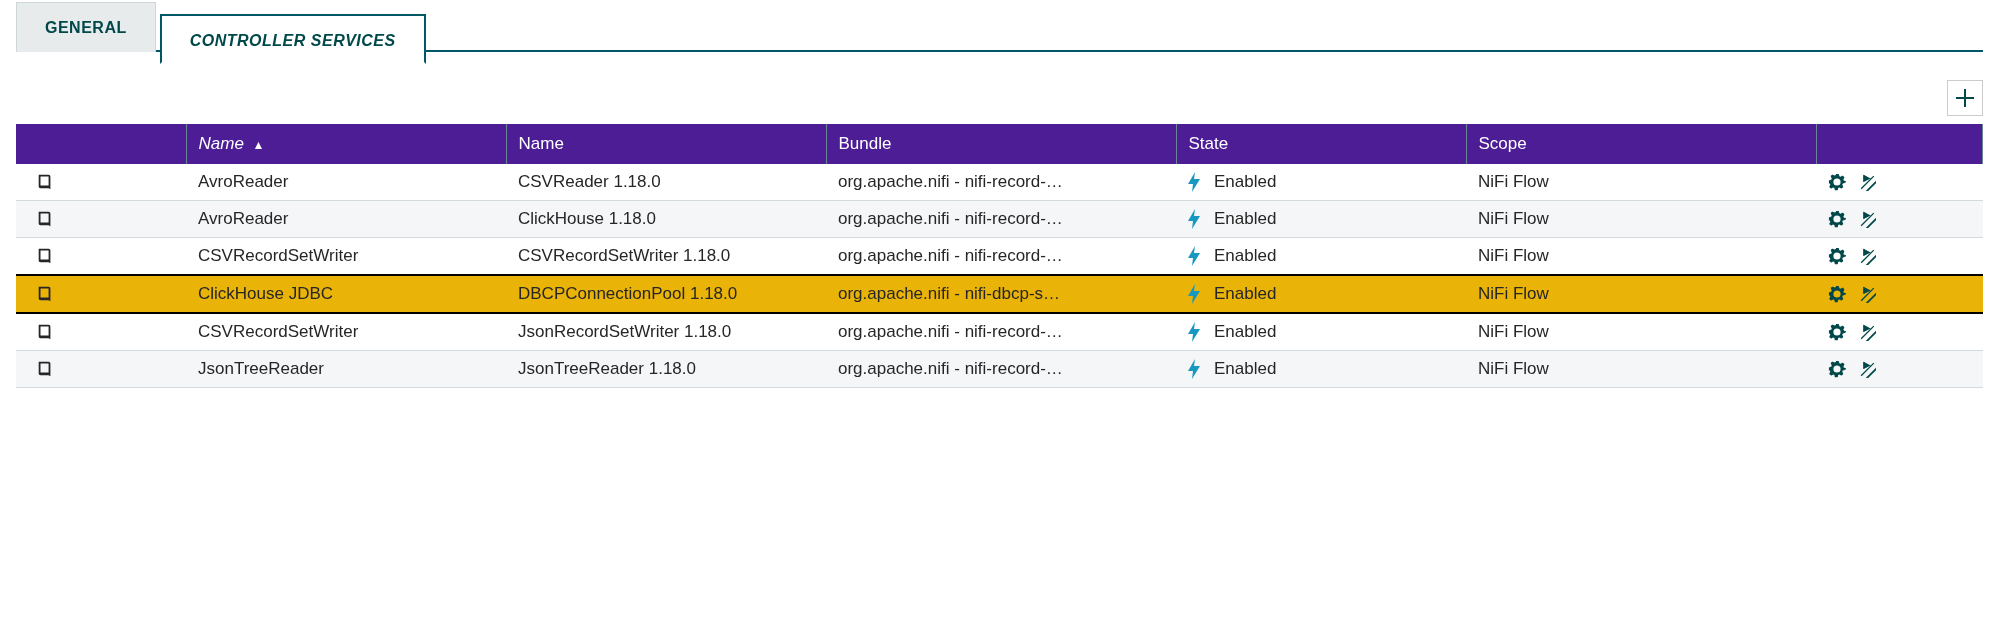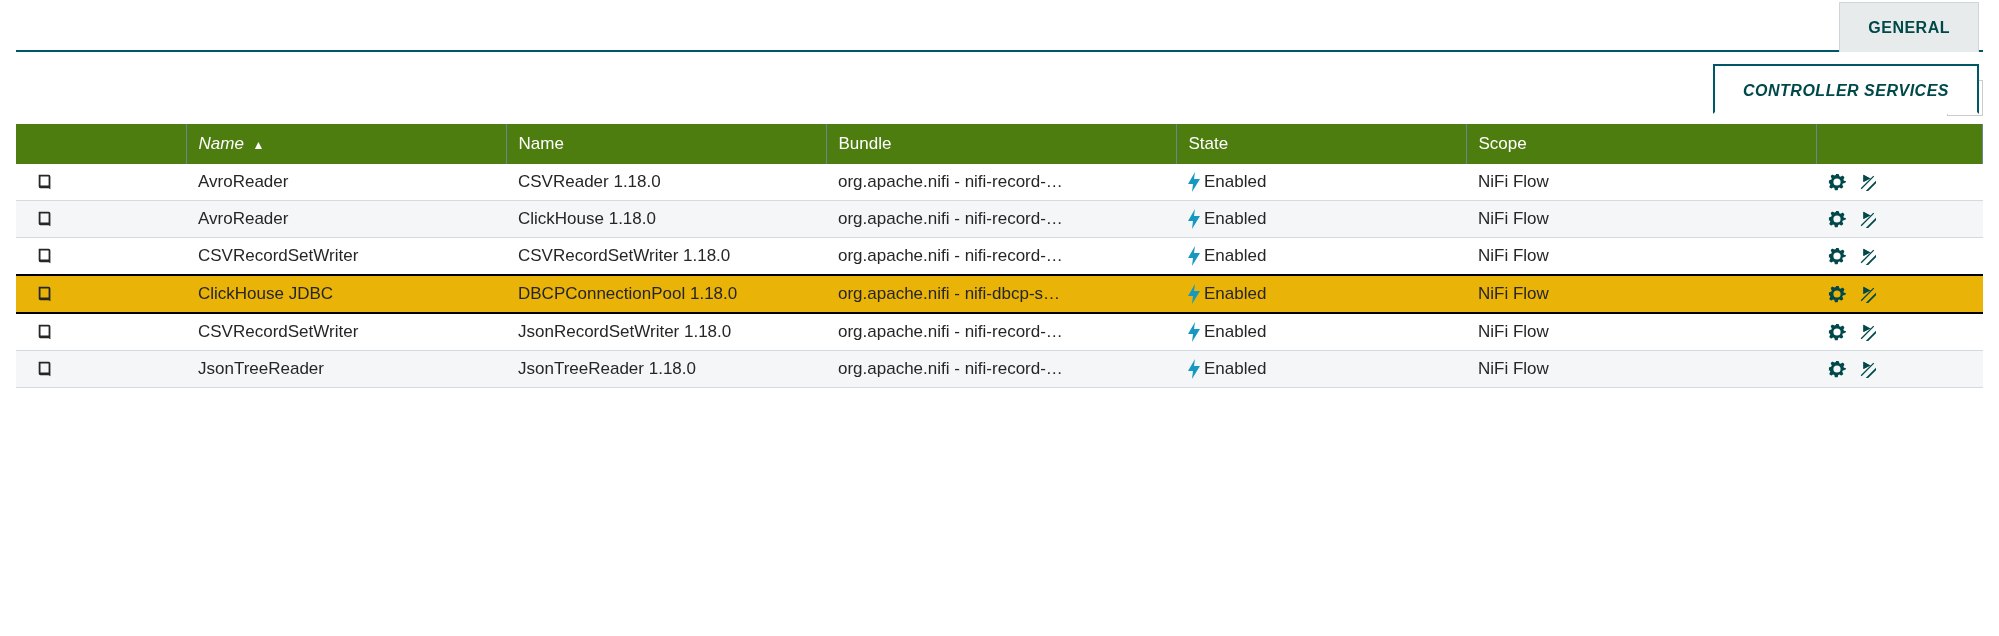--- a/index.html
+++ b/index.html
@@ -22,21 +22,20 @@
     letter-spacing: 0.5px;
   }
 
   
   .tabs {
     display: flex;
     align-items: flex-end;
     border-bottom: 2px solid #005766;
     height: 52px;
     position: relative;
-    flex-direction: column;
   }
   .tab {
     font-size: 16px;
     font-weight: 700;
     letter-spacing: 0.5px;
     text-transform: uppercase;
     color: #004849;
     cursor: pointer;
     background: #e7ebec;
     padding: 0 28px;
@@ -79,21 +78,21 @@
     cursor: pointer;
   }
 
   
   .grid {
     width: 100%;
     border-collapse: collapse;
     table-layout: fixed;
   }
   .grid thead th {
-    background: #4d7c0f;
+    background: #4c1d95;
     color: #fff;
     font-weight: 400;
     font-size: 17px;
     text-align: left;
     padding: 10px 12px;
     border-right: 1px solid #6a8692;
   }
   .grid thead th.sort {
     font-style: italic;
   }
@@ -133,21 +132,21 @@
   .col-act    { width: auto; }
 
   .icon-cell {
     color: #004849;
     padding-left: 20px !important;
   }
 
   .state-cell {
     display: flex;
     align-items: center;
-    gap: 4px;
+    gap: 14px;
   }
   .bolt {
     color: #1798c1;
     font-size: 18px;
     line-height: 1;
   }
 
   .actions {
     display: flex;
     gap: 12px;

